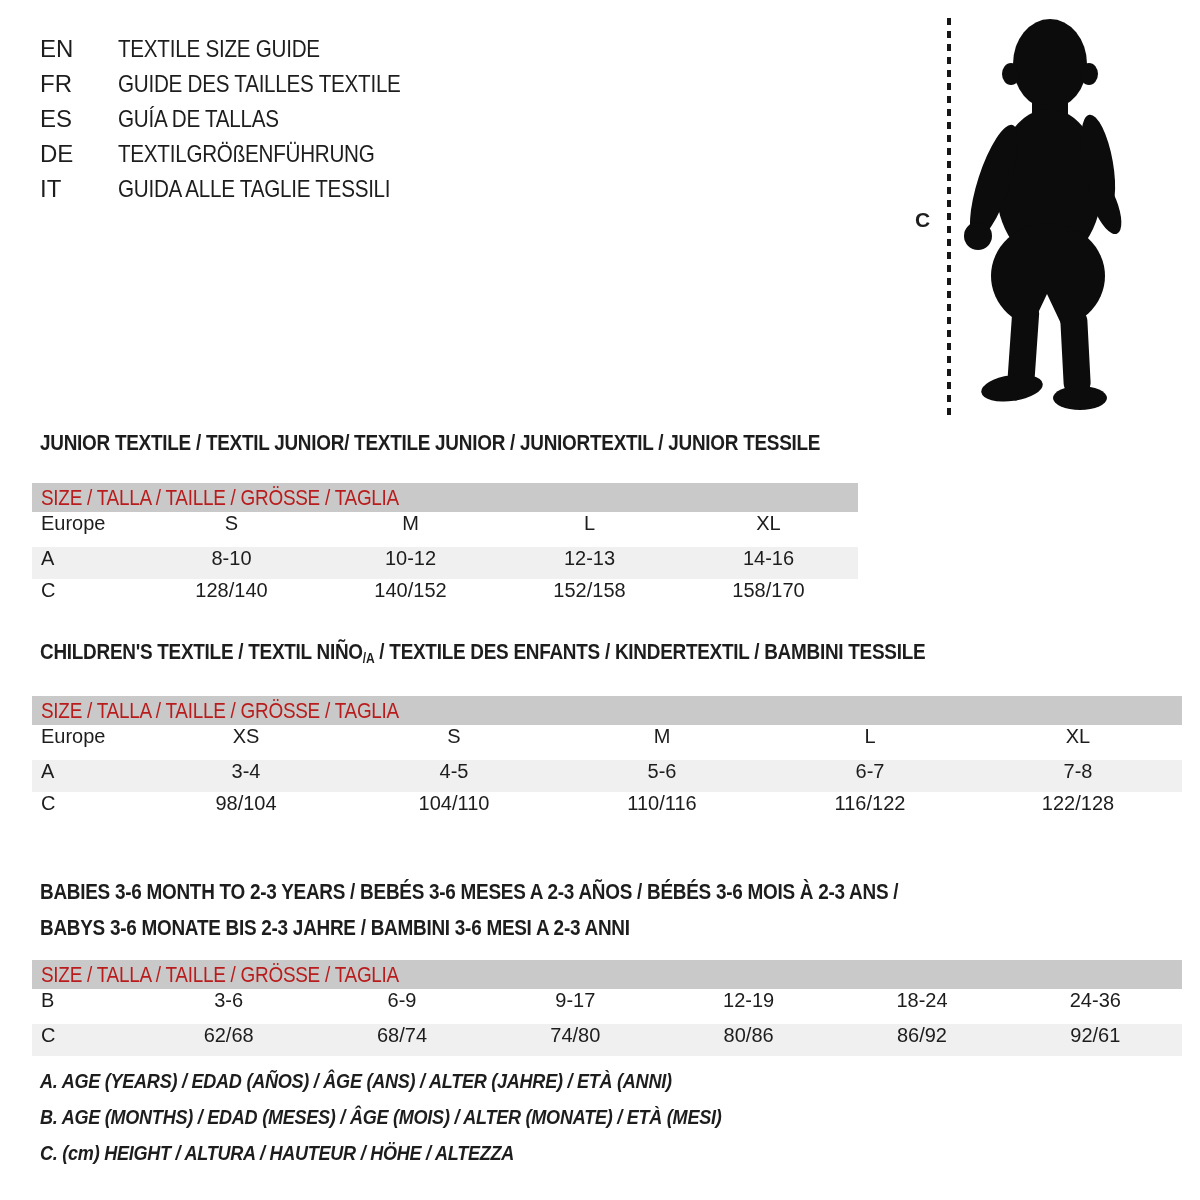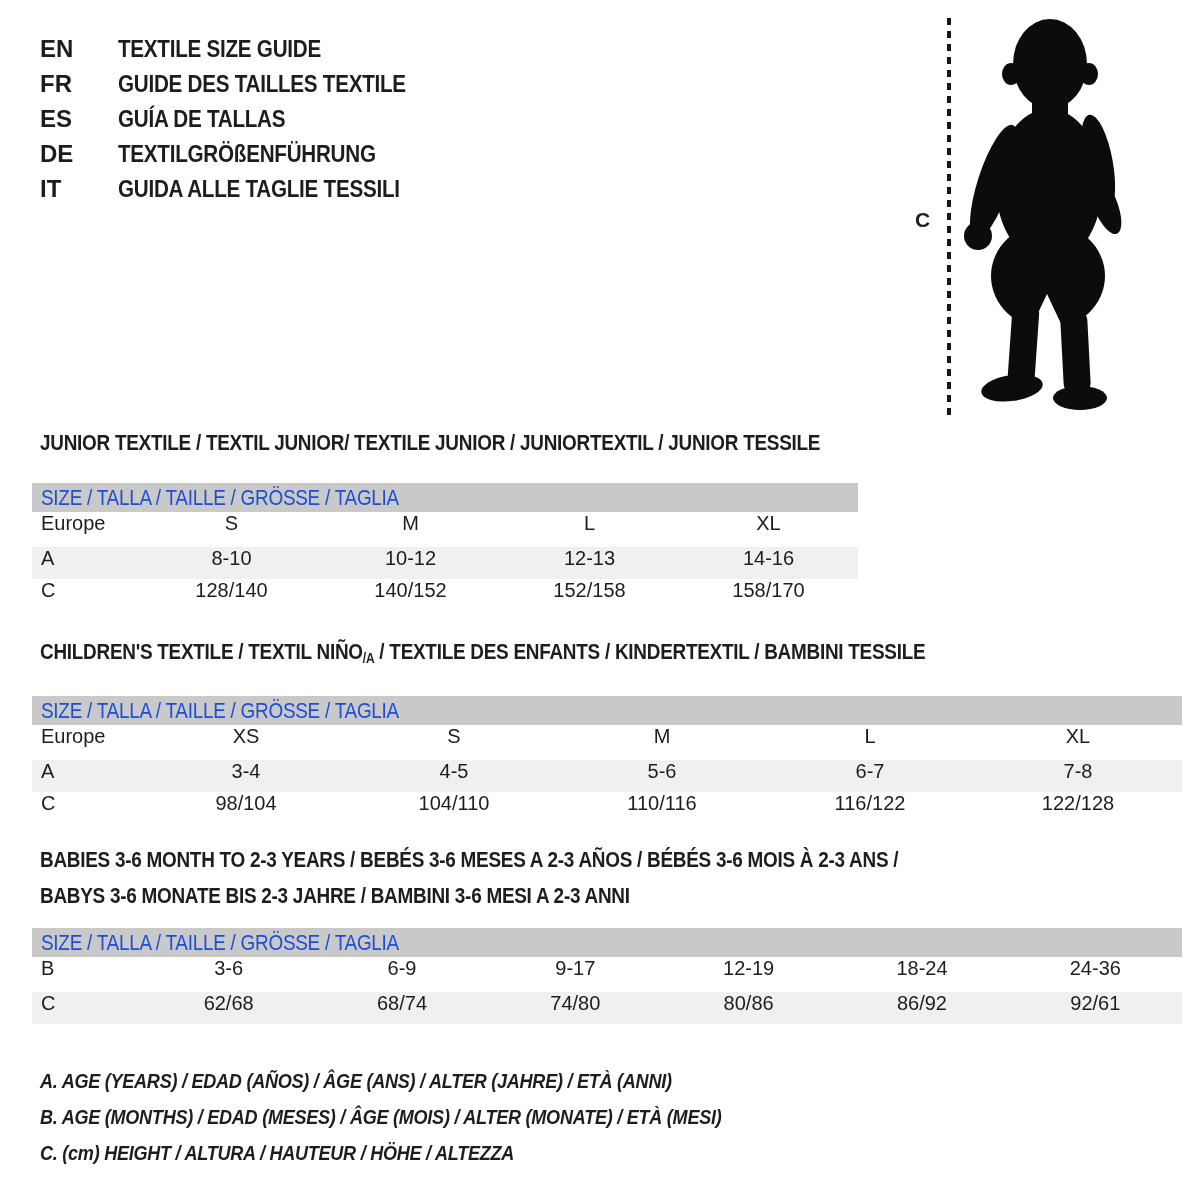--- a/index.html
+++ b/index.html
@@ -4,35 +4,35 @@
 <style>
   html,body{margin:0;padding:0;}
   body{
     width:1200px;height:1200px;position:relative;background:#ffffff;
     font-family:"Liberation Sans", sans-serif;color:#1d1d1d;overflow:hidden;
   }
   .cond{display:inline-block;transform:scaleX(0.86);transform-origin:left center;white-space:nowrap;letter-spacing:-0.3px;}
 
   
   .lang-list{position:absolute;left:40px;top:31px;}
-  .lang-row{display:flex;font-size:24px;font-weight:700;line-height:35px;}
+  .lang-row{display:flex;font-size:24px;font-weight:400;line-height:35px;}
   .lang-code{width:78px;flex:0 0 78px;}
 
   
   .dash-line{position:absolute;left:947px;top:18px;width:4px;height:398px;
     background:repeating-linear-gradient(to bottom,#161616 0 7px,transparent 7px 13px);}
   .figure-label{position:absolute;left:915px;top:208px;font-size:21px;font-weight:700;}
   .silhouette{position:absolute;left:956px;top:14px;}
 
   
   .section{position:absolute;left:32px;}
   .section-title{font-size:22px;font-weight:700;padding-left:8px;line-height:26px;}
   .title-sub{font-size:14px;vertical-align:-4px;font-weight:700;}
   .size-bar{background:#c9c9c9;height:29px;display:flex;align-items:center;padding-left:9px;
-    font-size:22px;color:#1d4ed8;}
+    font-size:22px;color:#b91c1c;}
   .trow{display:flex;align-items:flex-start;font-size:20px;}
   .row-h{height:35px;}
   .row-d{height:32px;}
   .shaded{background:#f0f0f0;}
   .lbl{flex:0 0 110px;width:110px;padding-left:9px;box-sizing:border-box;}
   .cell{flex:1;text-align:center;}
 
   
   .legend{position:absolute;left:40px;top:1063px;font-style:italic;}
   .legend-row{font-size:21px;font-weight:700;line-height:36px;}
@@ -154,21 +154,21 @@
   <div class="trow row-d">
     <span class="lbl">C</span>
     <span class="cell">98/104</span>
     <span class="cell">104/110</span>
     <span class="cell">110/116</span>
     <span class="cell">116/122</span>
     <span class="cell">122/128</span>
   </div>
 </div>
 
-<div class="section" style="top:842px;width:1150px;">
+<div class="section" style="top:874px;width:1150px;">
   <div class="section-title" style="line-height:36px;">
     <span class="cond">BABIES 3-6 MONTH TO 2-3 YEARS / BEBÉS 3-6 MESES A 2-3 AÑOS / BÉBÉS 3-6 MOIS À 2-3 ANS /</span><br>
     <span class="cond">BABYS 3-6 MONATE BIS 2-3 JAHRE / BAMBINI 3-6 MESI A 2-3 ANNI</span>
   </div>
   <div style="height:14px;"></div>
   <div class="size-bar">
     <span class="cond">SIZE / TALLA / TAILLE / GRÖSSE / TAGLIA</span>
   </div>
   <div class="trow row-h">
     <span class="lbl">B</span>

